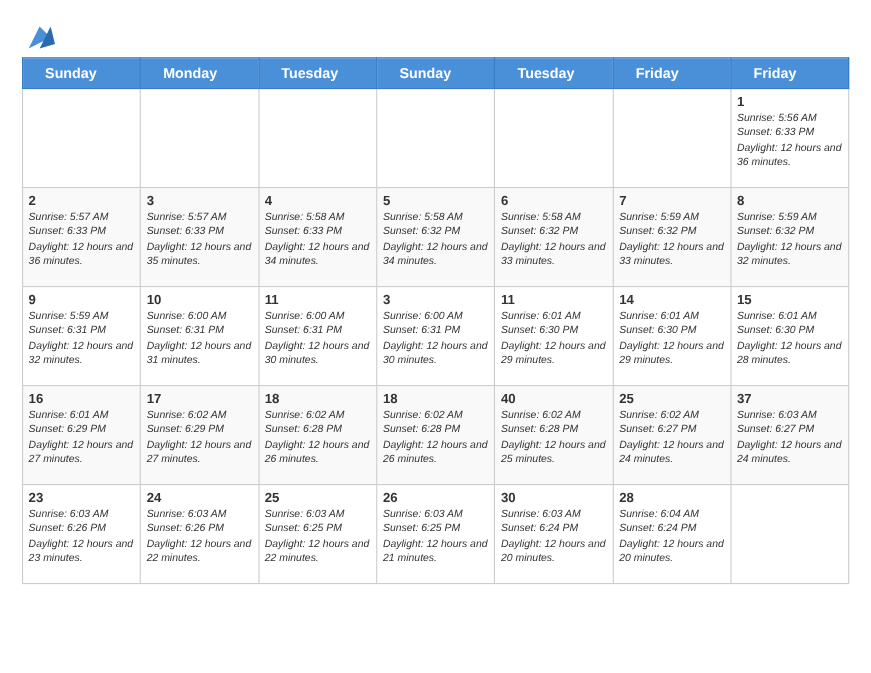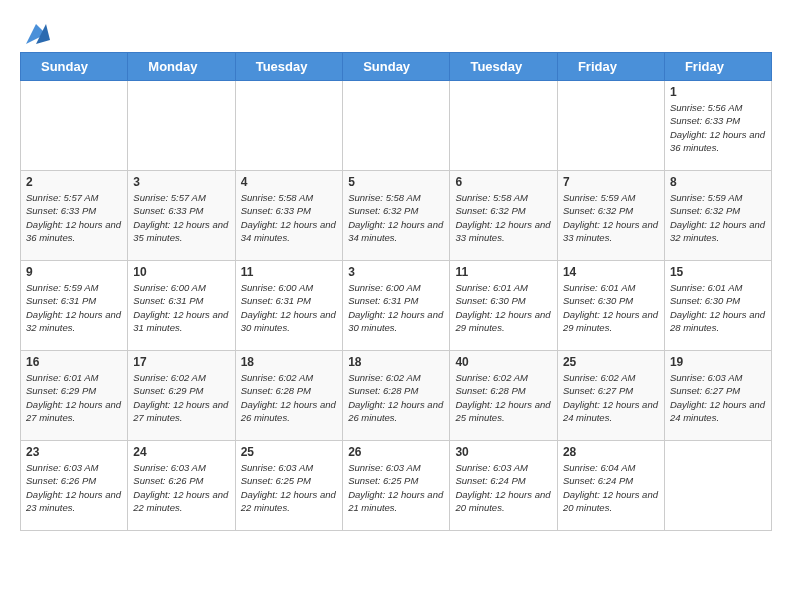--- a/index.html
+++ b/index.html
@@ -258,21 +258,21 @@
 Sunset: 6:28 PM
 Daylight: 12 hours and 25 minutes.</div>
         </td>
         <td>
           <div class="day-number">25</div>
           <div class="day-info">Sunrise: 6:02 AM
 Sunset: 6:27 PM
 Daylight: 12 hours and 24 minutes.</div>
         </td>
         <td>
-          <div class="day-number">19</div>
+          <div class="day-number">37</div>
           <div class="day-info">Sunrise: 6:03 AM
 Sunset: 6:27 PM
 Daylight: 12 hours and 24 minutes.</div>
         </td>
       </tr>
       <tr>
         <td>
           <div class="day-number">23</div>
           <div class="day-info">Sunrise: 6:03 AM
 Sunset: 6:26 PM

